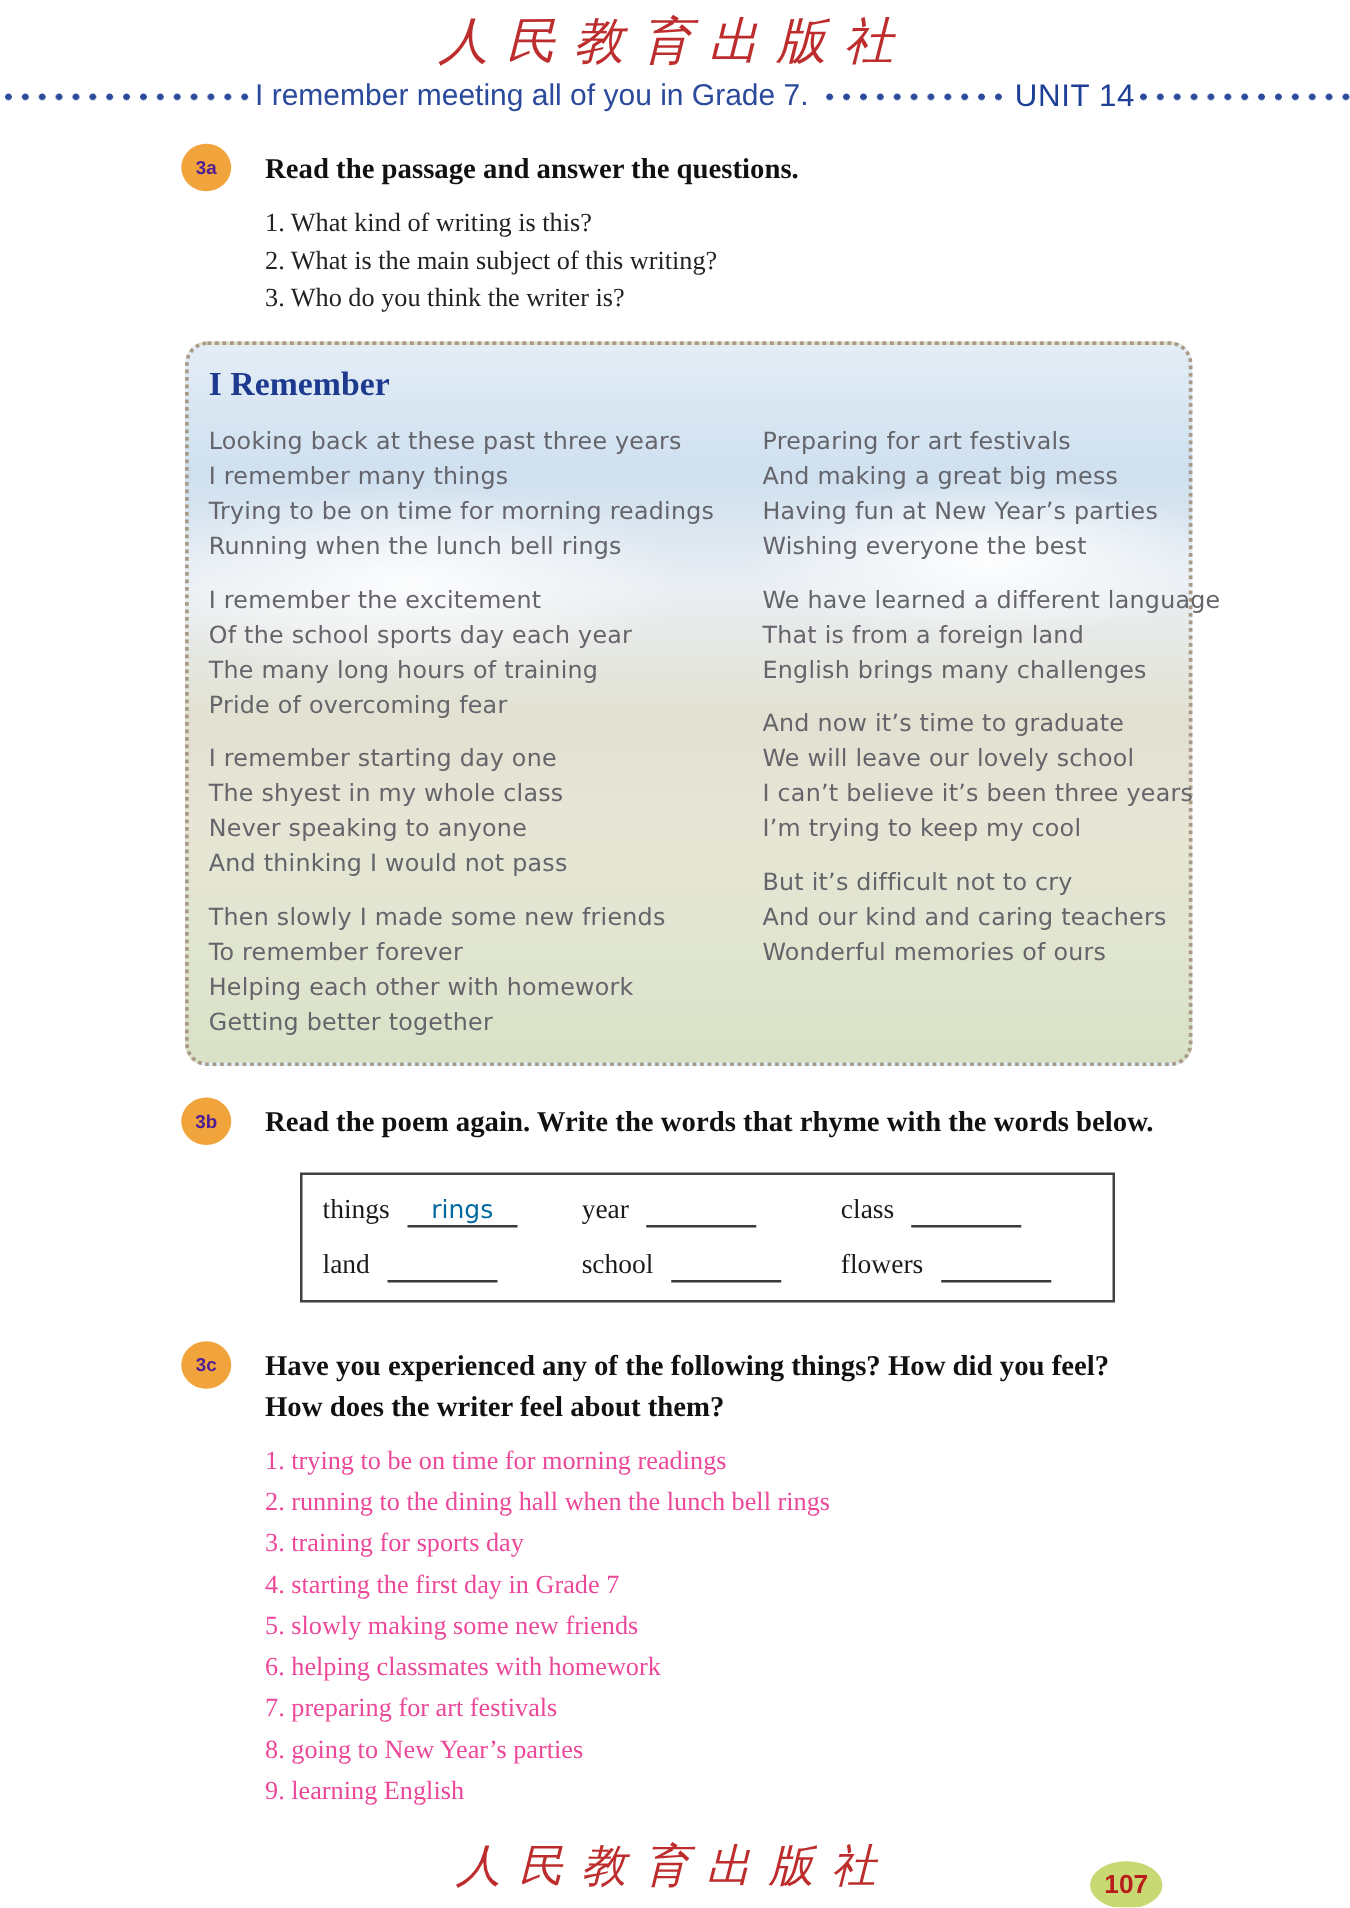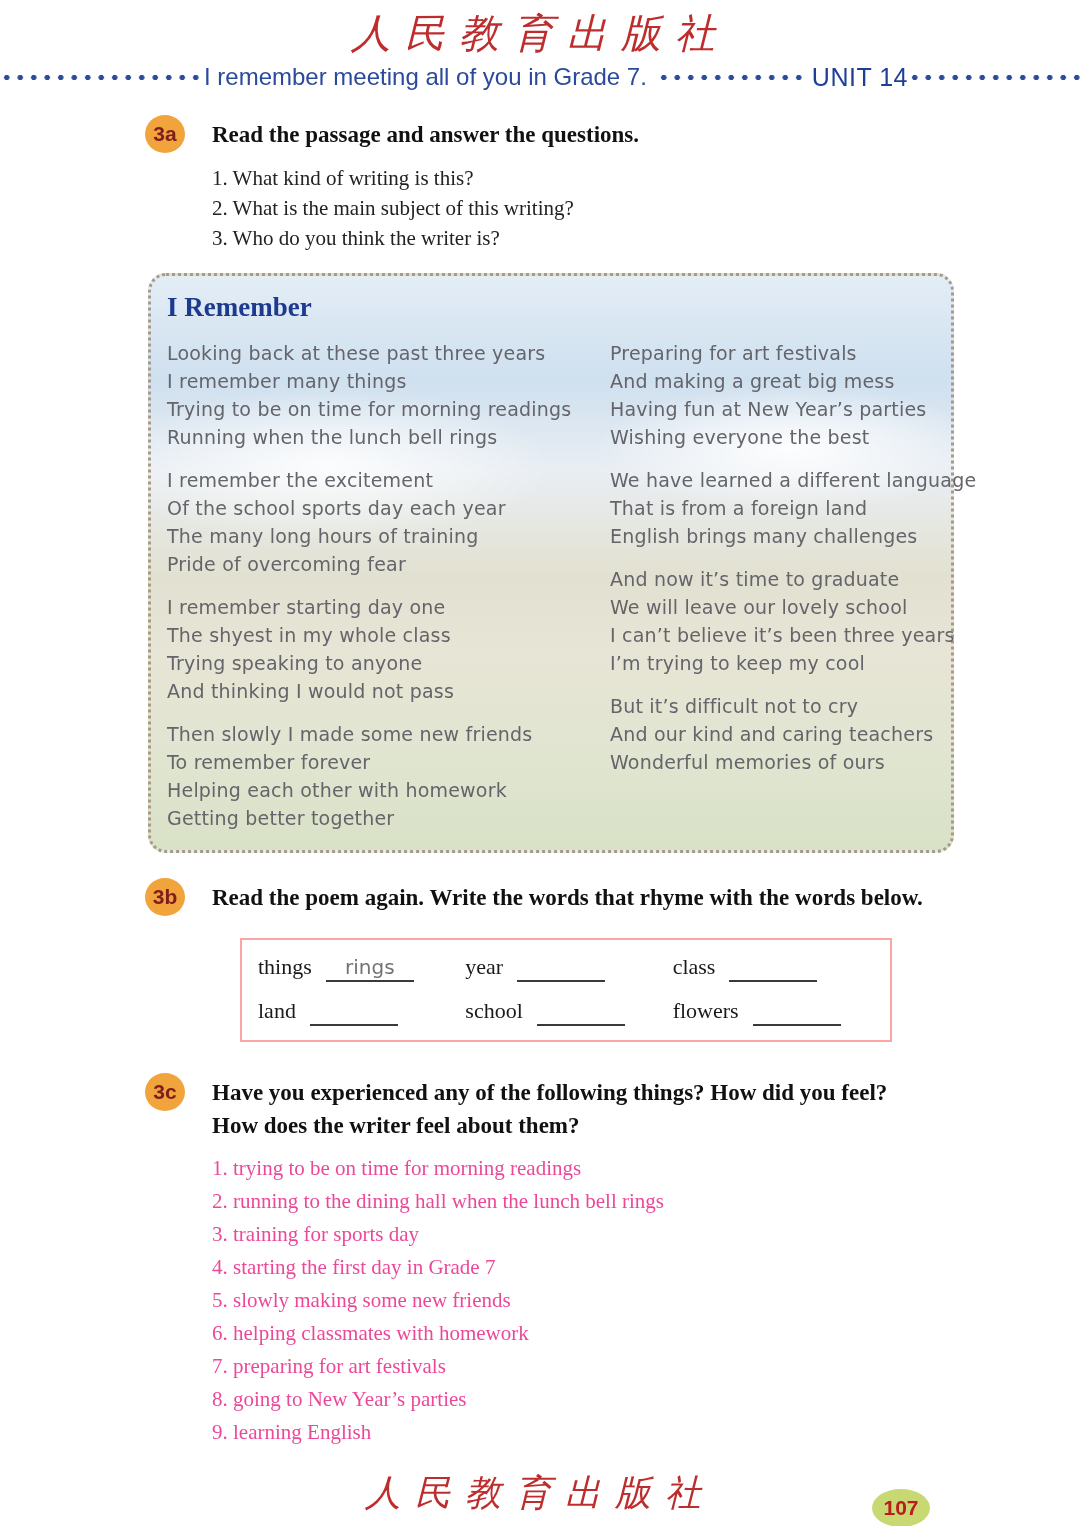--- a/index.html
+++ b/index.html
@@ -64,24 +64,24 @@
 
   .content { padding: 20px 95px 0 145px; }
 
   
   .section-head { display: flex; align-items: flex-start; margin-bottom: 6px; }
   .badge {
     flex: none;
     width: 40px; height: 38px;
     border-radius: 50%;
     background: #f2a43c;
-    color: #7f1d1d;
+    color: #4c1d95;
     font-family: "Liberation Sans", sans-serif;
     font-weight: bold;
-    font-size: 21px;
+    font-size: 15px;
     display: flex; align-items: center; justify-content: center;
     margin-right: 27px;
     margin-top: 1px;
   }
   .heading {
     font-family: "Liberation Serif", serif;
     font-weight: bold;
     font-size: 23px;
     color: #111111;
     line-height: 33px;
@@ -122,39 +122,39 @@
     letter-spacing: 0.2px;
     white-space: nowrap;
   }
 
   .sec-3b { margin-top: 24px; }
 
   
   .rhyme-box {
     margin: 22px 0 0 95px;
     width: 652px;
-    border: 2px solid #fca5a5;
+    border: 2px solid #404040;
     padding: 12px 20px 14px 16px;
     display: grid;
     grid-template-columns: 1fr 1fr 1fr;
     row-gap: 14px;
     column-gap: 10px;
     background: #ffffff;
   }
   .rhyme-cell { display: flex; align-items: flex-end; font-size: 22px; color: #1a1a1a; }
   .rhyme-word { line-height: 30px; }
   .blank {
     display: inline-block;
     width: 88px;
     margin-left: 14px;
     border-bottom: 2px solid #3a3a3a;
     text-align: center;
     font-family: "DejaVu Sans", sans-serif;
     font-size: 20px;
-    color: #737373;
+    color: #0369a1;
     line-height: 26px;
     min-height: 26px;
   }
 
   .sec-3c { margin-top: 30px; }
   .heading-2line .heading div { display: block; }
   .items { margin: 10px 0 0 67px; }
   .item-line { font-size: 21px; line-height: 33px; color: #ec4899; }
 
   
@@ -210,21 +210,21 @@
           </div>
           <div class="stanza">
             <div class="poem-line">I remember the excitement</div>
             <div class="poem-line">Of the school sports day each year</div>
             <div class="poem-line">The many long hours of training</div>
             <div class="poem-line">Pride of overcoming fear</div>
           </div>
           <div class="stanza">
             <div class="poem-line">I remember starting day one</div>
             <div class="poem-line">The shyest in my whole class</div>
-            <div class="poem-line">Trying speaking to anyone</div>
+            <div class="poem-line">Never speaking to anyone</div>
             <div class="poem-line">And thinking I would not pass</div>
           </div>
           <div class="stanza">
             <div class="poem-line">Then slowly I made some new friends</div>
             <div class="poem-line">To remember forever</div>
             <div class="poem-line">Helping each other with homework</div>
             <div class="poem-line">Getting better together</div>
           </div>
         </div>
         <div class="col">

